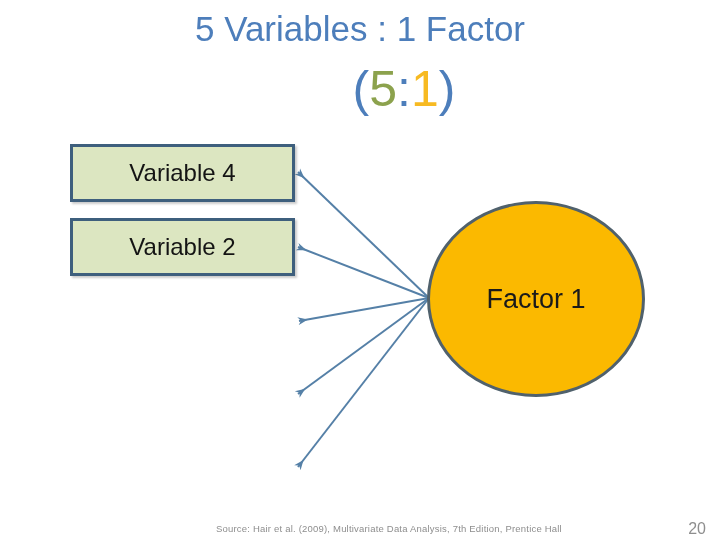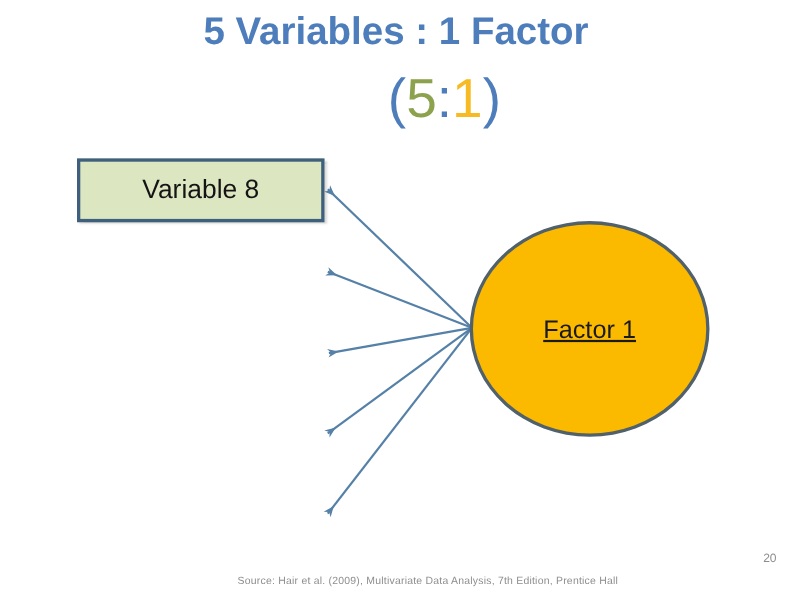--- a/index.html
+++ b/index.html
@@ -8,21 +8,21 @@
     background: #ffffff;
     font-family: "Liberation Sans", sans-serif;
     position: relative;
     overflow: hidden;
   }
   .slide { position: absolute; inset: 0; }
 
   .title {
     position: absolute; top: 9px; left: 0; width: 720px;
     text-align: center;
-    font-size: 35px; font-weight: bold;
+    font-size: 35px; font-weight: normal;
     color: var(--title-blue);
     line-height: 1.15;
   }
   .subtitle {
     position: absolute; top: 62px; left: 0; width: 720px;
     text-align: center;
     font-size: 50px; font-weight: normal;
     color: var(--title-blue);
     line-height: 1.1;
     margin-left: 44px;
@@ -41,40 +41,40 @@
   }
 
   .factor-circle {
     position: absolute; left: 427px; top: 201px;
     width: 218px; height: 196px;
     box-sizing: border-box;
     border-radius: 50%;
     background: var(--circle-fill);
     border: 3px solid var(--circle-border);
     display: flex; align-items: center; justify-content: center;
-    font-size: 23px; color: #1a1a1a; text-decoration: underline;
+    font-size: 27px; color: #1a1a1a;
   }
 
   svg.connectors {
     position: absolute; left: 0; top: 0;
     width: 720px; height: 540px;
     pointer-events: none;
   }
   .connector { stroke: var(--connector); stroke-width: 2; }
   .arrowhead { fill: var(--connector); }
 
   .footer-source {
     position: absolute; left: 216px; top: 523px;
     font-size: 9.5px; color: var(--footer-gray);
     letter-spacing: 0.2px;
     text-align: right;
   }
   .page-number {
-    position: absolute; right: 14px; top: 502px;
-    font-size: 11px; color: var(--footer-gray);
+    position: absolute; right: 14px; top: 520px;
+    font-size: 16px; color: var(--footer-gray);
   }
 </style>
 </head>
 <body>
 
 <div class="slide">
 
   <div class="title">5 Variables : 1 Factor</div>
 
   <div class="subtitle"><span>(</span><span class="five">5</span><span>:</span><span class="one">1</span><span>)</span></div>
@@ -86,21 +86,24 @@
       </marker>
     </defs>
     <line class="connector" x1="429" y1="298" x2="298" y2="172" marker-end="url(#arrow)"></line>
     <line class="connector" x1="429" y1="298" x2="298" y2="247" marker-end="url(#arrow)"></line>
     <line class="connector" x1="429" y1="298" x2="299" y2="321" marker-end="url(#arrow)"></line>
     <line class="connector" x1="429" y1="298" x2="298" y2="394" marker-end="url(#arrow)"></line>
     <line class="connector" x1="429" y1="298" x2="298" y2="467" marker-end="url(#arrow)"></line>
   </svg>
 
   <div class="var-box" style="top:144px">
-    <span>Variable 8</span>
+    <span>Variable 4</span>
+  </div>
+  <div class="var-box" style="top:218px">
+    <span>Variable 2</span>
   </div>
 
   <div class="factor-circle">
     <span>Factor 1</span>
   </div>
 
   <div class="footer-source">Source: Hair et al. (2009), Multivariate Data Analysis, 7th Edition, Prentice Hall</div>
   <div class="page-number">20</div>
 
 </div>

